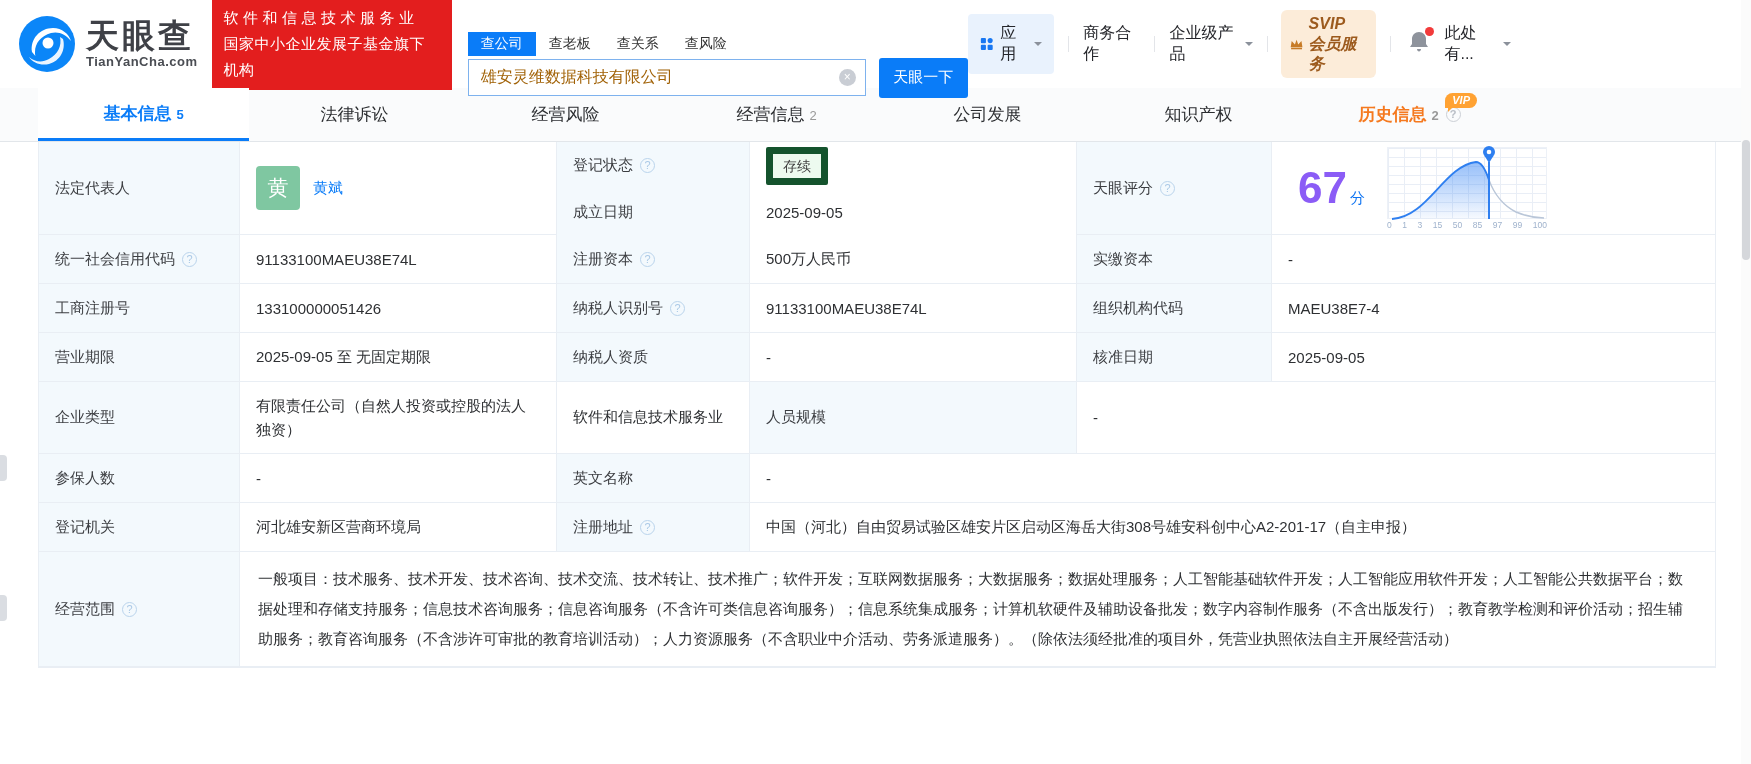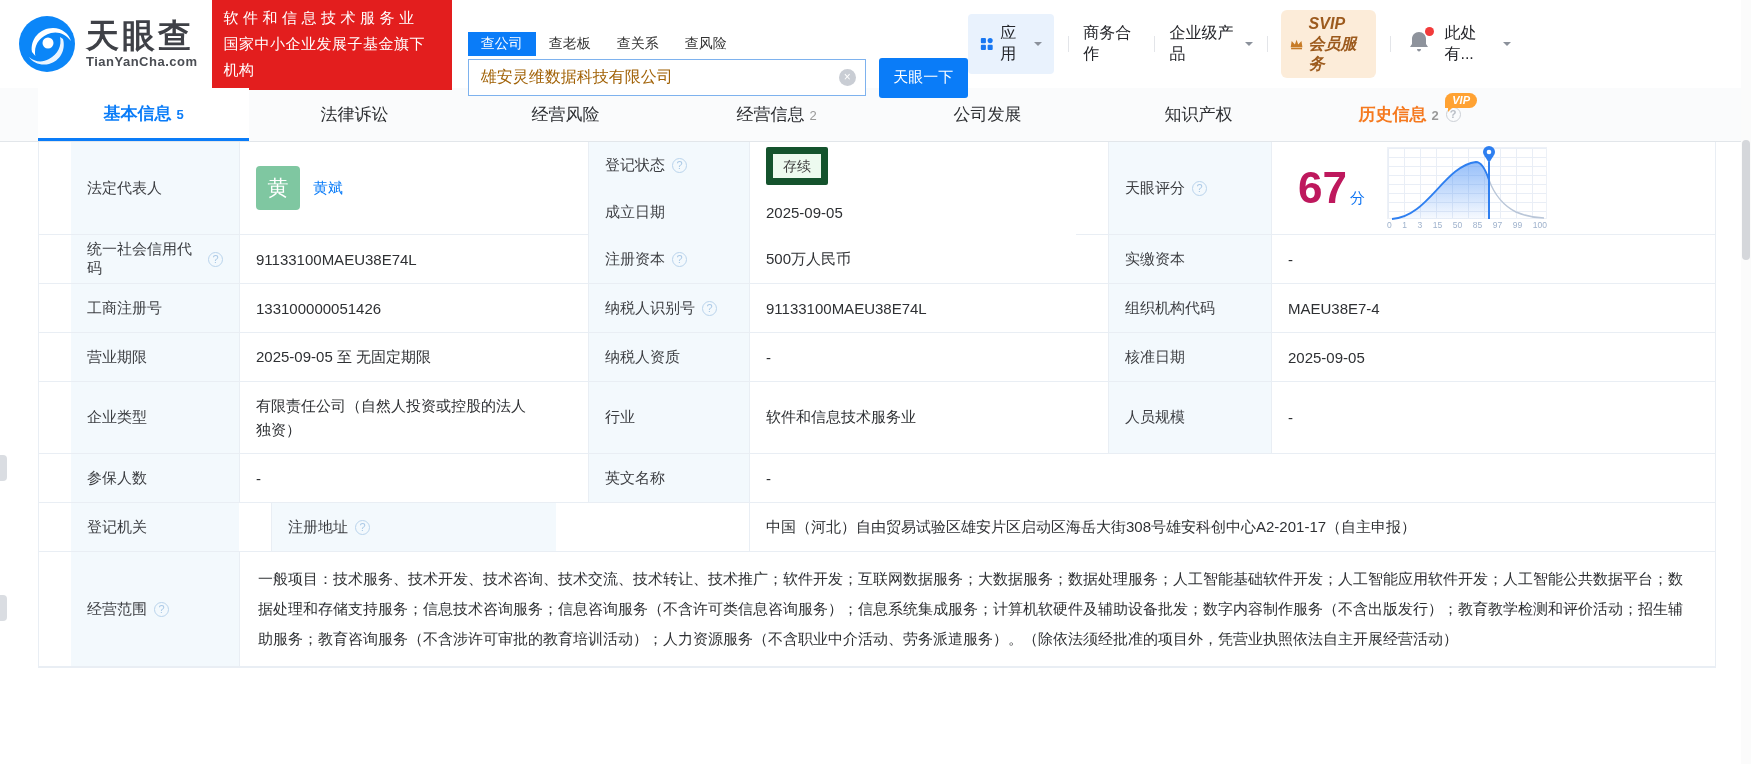--- a/index.html
+++ b/index.html
@@ -51,35 +51,35 @@
   
   .q { display:inline-block; width:15px; height:15px; border:1px solid #bad4ec; border-radius:50%; color:#aac9e6; font-size:11px; line-height:13px; text-align:center; margin-left:7px; cursor:pointer; flex:none; }
   .q::after { content:"?"; }
   .q.gray { border-color:#ccd0d6; color:#b9bec6; }
 
   
   .tbl { margin:0 35px 0 38px; border:1px solid #e9eef4; border-top:none; font-size:15px; }
   .trow { display:grid; grid-template-columns:200px 317px 193px 327px 195px 1fr; border-bottom:1px solid #e9eef4; }
   .trow:last-child { border-bottom:1px solid #e9eef4; }
   .cell { padding:0 16px; display:flex; align-items:center; min-height:48px; }
-  .lbl { background:#f3f9fd; color:#3c3e42;margin-left:32px; }
+  .lbl { background:#f3f9fd; color:#3c3e42; }
   .val { background:#fff; color:#2e3033; }
   .bL { border-left:1px solid #e9eef4; }
   .bB { border-bottom:1px solid #e9eef4; }
 
   .row1 { grid-template-rows:46px 46px; }
   .span2 { grid-row:1 / 3; }
 
   .avatar { width:44px; height:44px; border-radius:4px; background:#7fc7a1; color:#fff; font-size:21px; display:flex; align-items:center; justify-content:center; cursor:pointer; flex:none; }
   .person-name { color:#0a7cf8; margin-left:13px; cursor:pointer; }
 
   .tag-green { display:inline-block; padding:2px 10px; background:#edfaef; border:7px solid #14532d; color:#404040; border-radius:2px; font-size:14px; line-height:20px;text-align:center; }
 
   .score-cell { display:flex; align-items:center; padding-left:26px; gap:22px; }
-  .score-num { color:#be185d; font-size:44px; font-weight:700; line-height:1; }
+  .score-num { color:#8b5cf6; font-size:44px; font-weight:700; line-height:1; }
   .score-unit { color:#0f74f2; font-size:15px; font-weight:400; margin-left:3px; }
   .mini-chart { width:162px; }
   .grid-area { position:relative; width:160px; height:72px;
     background-image:linear-gradient(#e9eef6 1px, transparent 1px),linear-gradient(90deg,#e9eef6 1px, transparent 1px);
     background-size:100% 9px,16px 100%; border:1px solid #edf1f7; }
   .grid-area svg { position:absolute; left:0; top:-8px; }
   .ticks { display:flex; justify-content:space-between; width:160px; font-size:8.5px; color:#9fb2cc; margin-top:1px; }
 
   .scope-row { grid-template-columns:200px 1fr; }
   .scope-val { display:block; padding:12px 18px; line-height:30px; }
@@ -334,23 +334,20 @@
       </div>
   </div>
 
   <div class="trow" style="min-height:72px">
     <div class="cell lbl">
         <span>企业类型</span>
       </div>
     <div class="cell val bL wrap2">
         <span>有限责任公司（自然人投资或控股的法人独资）</span>
       </div>
-    <div class="cell lbl bL">
-        <span>行业</span>
-      </div>
     <div class="cell val bL">
         <span>软件和信息技术服务业</span>
       </div>
     <div class="cell lbl bL">
         <span>人员规模</span>
       </div>
     <div class="cell val bL">
         <span>-</span>
       </div>
   </div>
@@ -366,20 +363,23 @@
         <span>英文名称</span>
       </div>
     <div class="cell val bL" style="grid-column:4 / 7">
         <span>-</span>
       </div>
   </div>
 
   <div class="trow">
     <div class="cell lbl">
         <span>登记机关</span>
+      </div>
+    <div class="cell val bL">
+        <span>河北雄安新区营商环境局</span>
       </div>
     <div class="cell lbl bL">
       <span>注册地址</span>
         <span class="q"></span>
     </div>
     <div class="cell val bL" style="grid-column:4 / 7">
         <span>中国（河北）自由贸易试验区雄安片区启动区海岳大街308号雄安科创中心A2-201-17（自主申报）</span>
       </div>
   </div>
 

